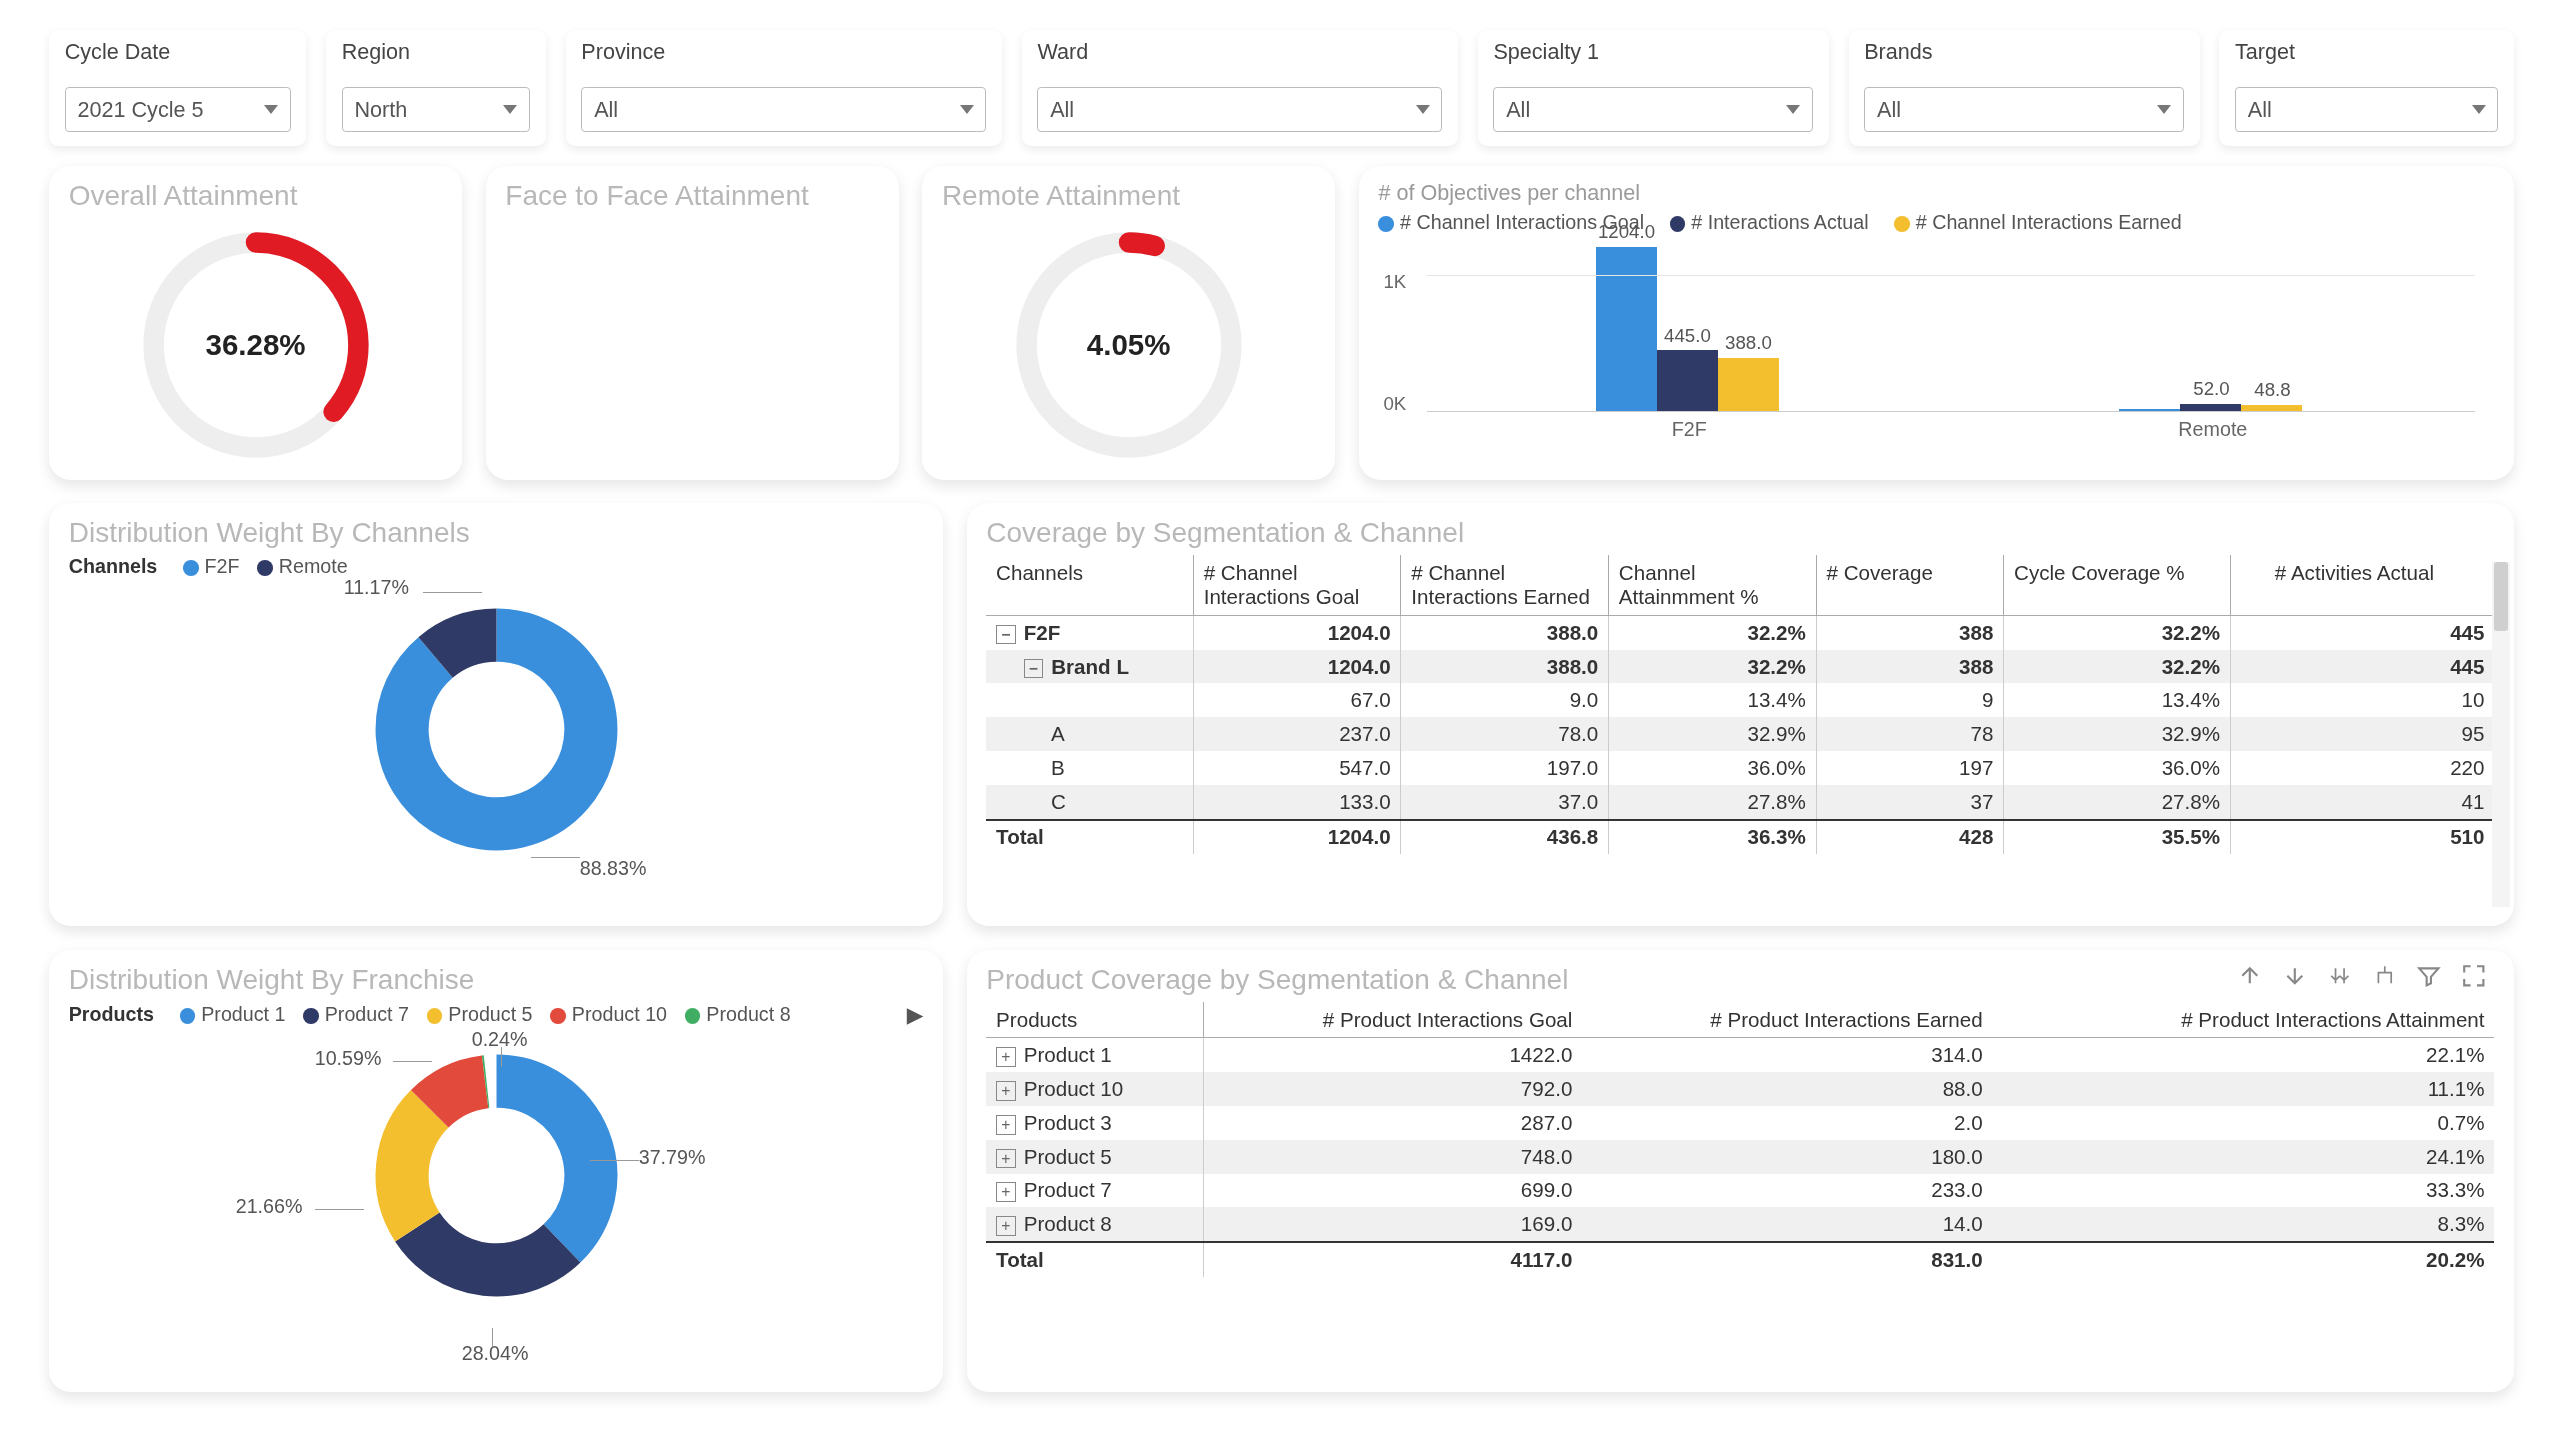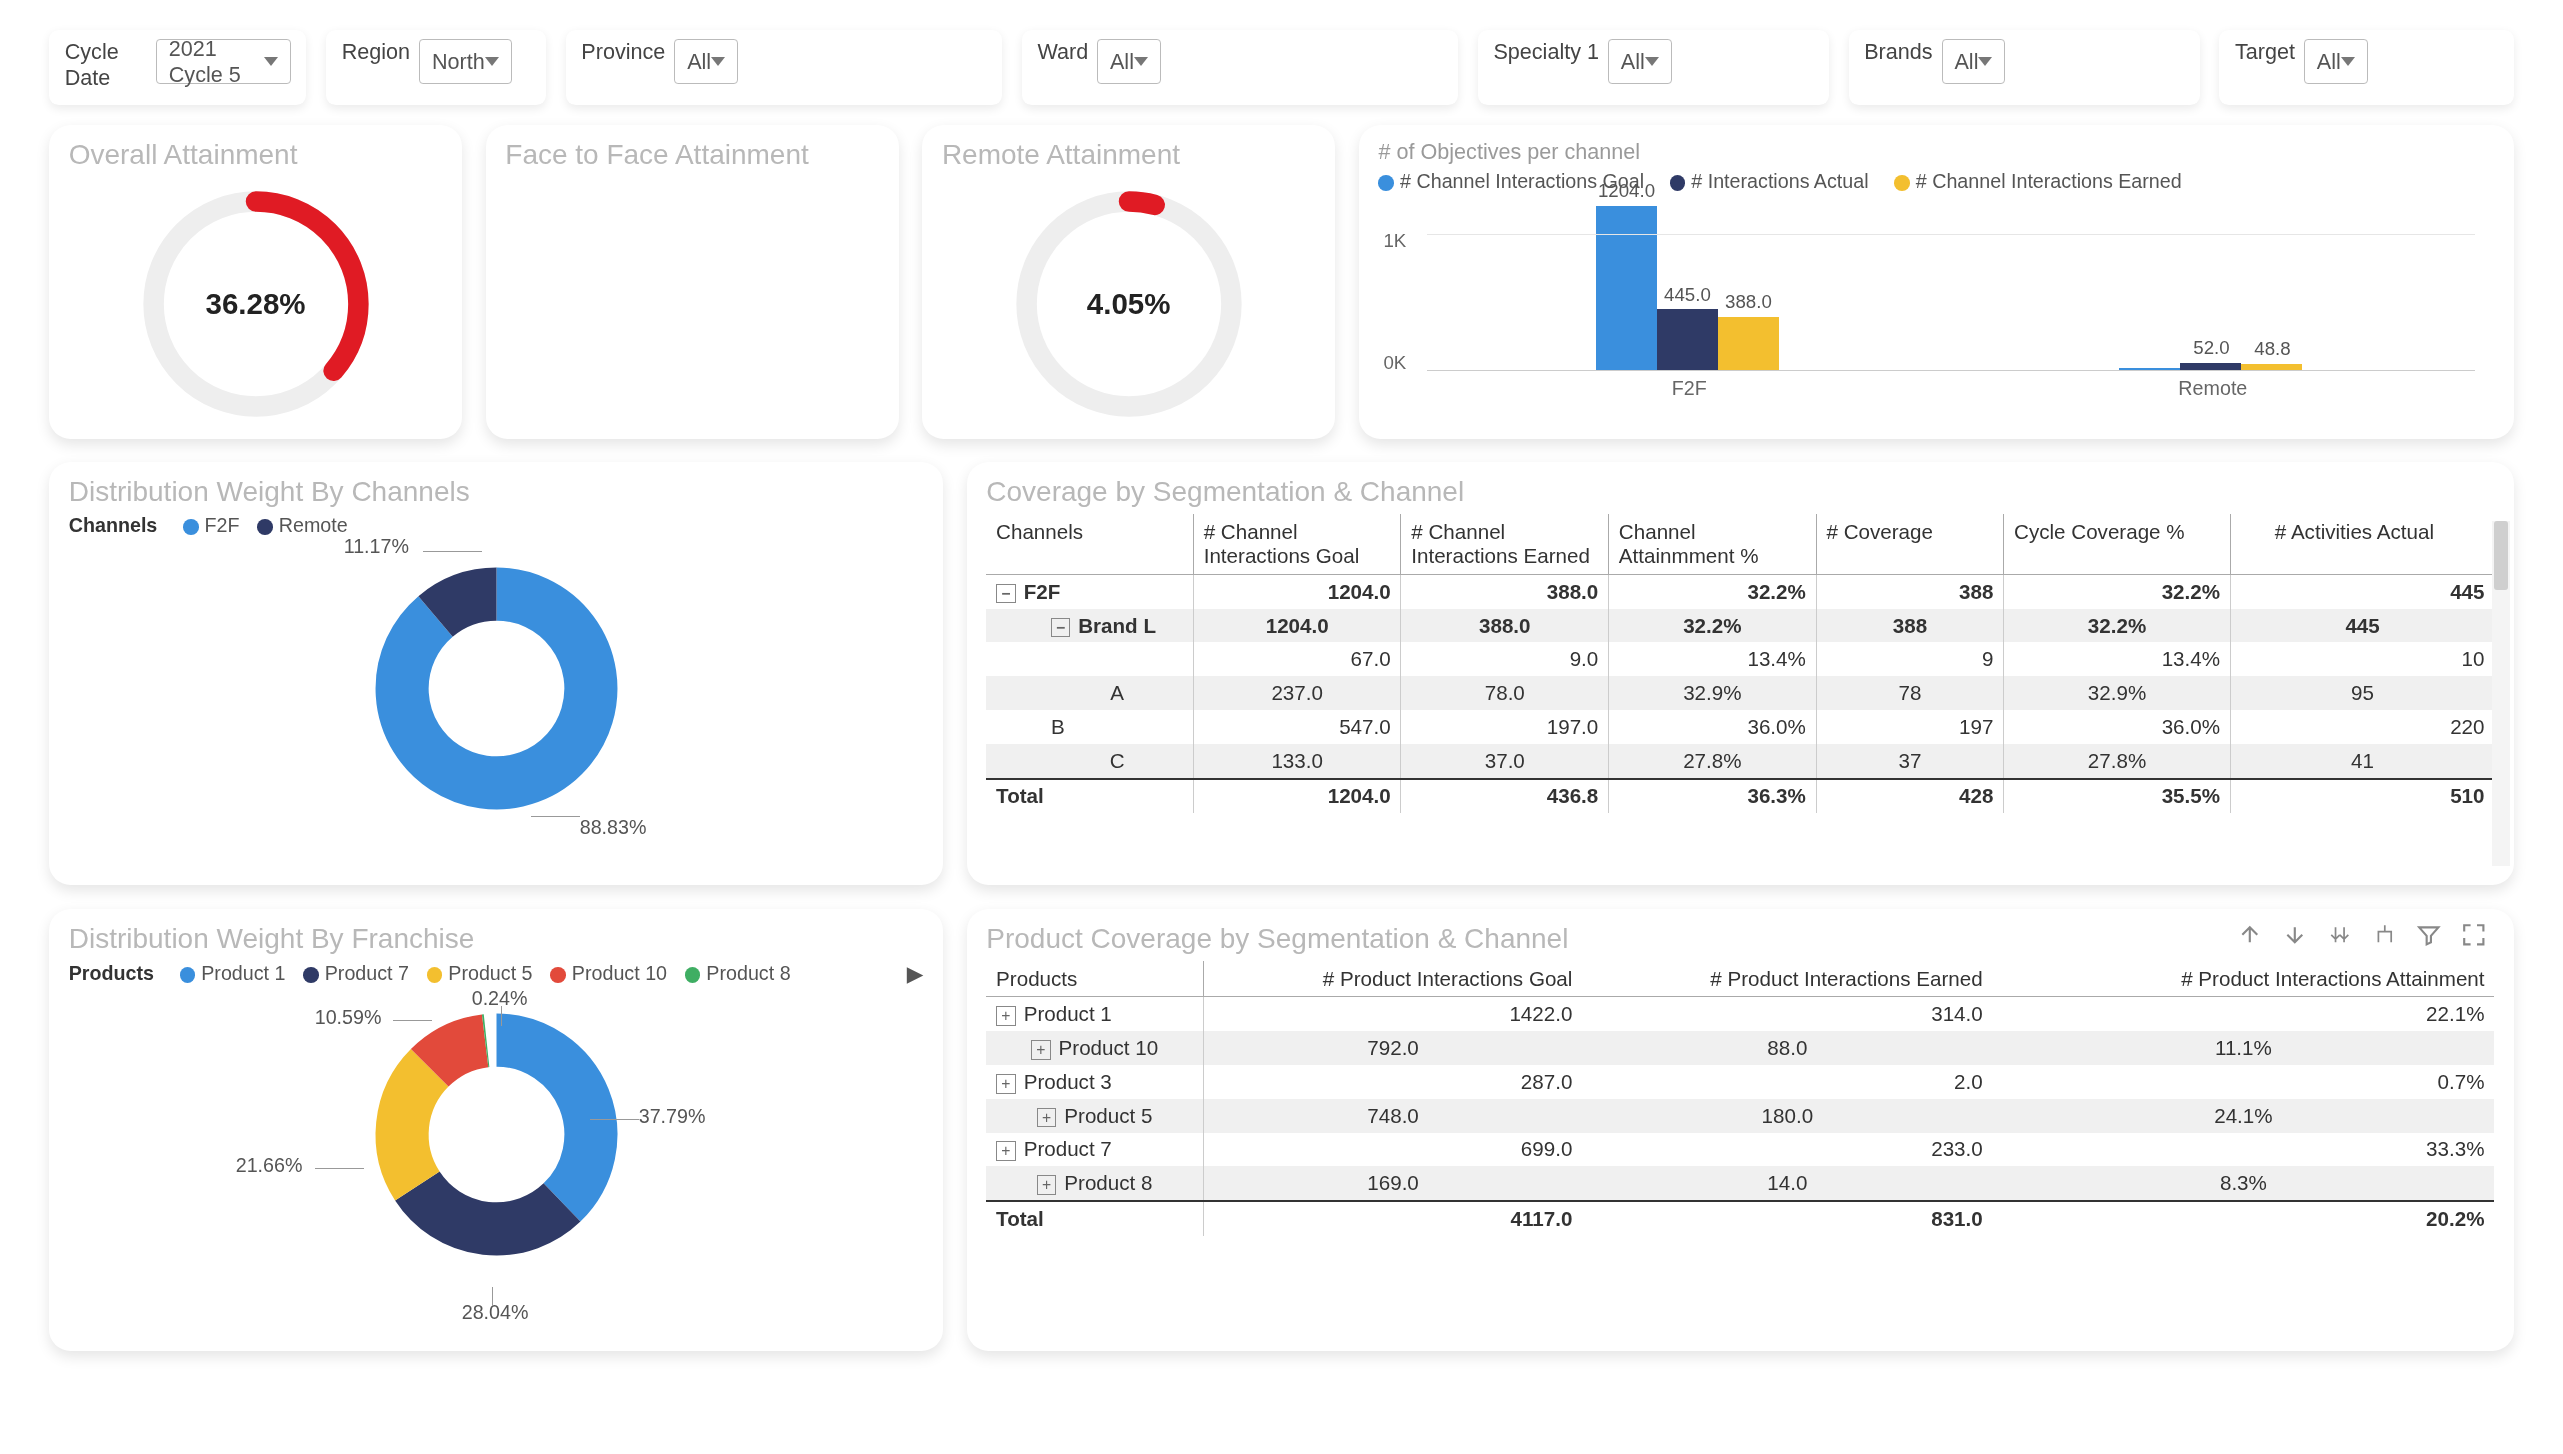--- a/index.html
+++ b/index.html
@@ -1,34 +1,34 @@
 <!DOCTYPE html>
 <html><head>
 <meta charset="utf-8">
 <style>
   html,body{margin:0;padding:0;background:#ffffff;font-family:"Segoe UI",Arial,sans-serif;color:#333;}
   body{width:2563px;height:1455px;padding:29.5px 49px;box-sizing:border-box;}
   .filters{display:flex;gap:19.7px;margin-bottom:19.7px;}
-  .filter{background:#fff;border-radius:9.8px;box-shadow:0 3.9px 9.8px rgba(0,0,0,0.08);padding:9.8px 15.7px 13.8px 15.7px;display:flex;gap:9px;}
+  .filter{background:#fff;border-radius:9.8px;box-shadow:0 3.9px 9.8px rgba(0,0,0,0.08);padding:9.8px 15.7px 13.8px 15.7px;display:flex;flex-direction:column;gap:22px;}
   .filter .label{font-size:21.6px;color:#444;}
   .filter .select{display:flex;justify-content:space-between;align-items:center;border:1px solid #bbb;border-radius:3.9px;height:43px;padding:0 11.8px;font-size:21.6px;color:#555;background:#fff;}
   .chev{width:0;height:0;border-left:7.9px solid transparent;border-right:7.9px solid transparent;border-top:9.8px solid #777;}
   .card{background:#fff;border-radius:21.6px;box-shadow:0 5.9px 13.8px rgba(0,0,0,0.10);padding:13.8px 19.7px 17.7px 19.7px;box-sizing:border-box;}
   .card-title{font-size:28px;color:#b8b8b8;margin-bottom:5.9px;}
   .row{display:flex;gap:23.6px;margin-bottom:23.6px;}
   .gauge-wrap{position:relative;display:flex;justify-content:center;}
   .gauge-val{position:absolute;top:50%;left:50%;transform:translate(-50%,-50%);font-weight:700;font-size:29.5px;color:#222;}
   .legend-row{display:flex;gap:25.6px;align-items:center;flex-wrap:wrap;font-size:19.7px;color:#555;}
   .dot{display:inline-block;width:15.7px;height:15.7px;border-radius:50%;margin-right:5.9px;vertical-align:middle;}
   table{border-collapse:collapse;width:100%;font-size:20.6px;}
   th{text-align:left;font-weight:400;color:#333;padding:5.9px 9.8px;border-bottom:1px solid #aaa;vertical-align:top;border-right:1px solid #aaa;}
   th:last-child{border-right:none;padding-left:44px;}
   td{padding:4.9px 9.8px;border-right:1px solid #ccc;}
   td:last-child{border-right:none;}
-  tr.alt td{background:#f0f0f0;text-align:center;}
+  tr.alt td{background:#f0f0f0;}
   .bold td,.bold{font-weight:700;}
   .num{text-align:right;}
   .toolbar{display:flex;gap:11.8px;justify-content:flex-end;align-items:center;position:absolute;right:23.6px;top:9.8px;}
   .ticon{width:33px;height:33px;display:flex;align-items:center;justify-content:center;color:#888;}
   .ticon svg{width:25.6px;height:25.6px;stroke:#888;fill:none;stroke-width:2;}
   .expand-box{display:inline-flex;width:17.7px;height:17.7px;border:1px solid #888;align-items:center;justify-content:center;font-size:15.7px;line-height:1;color:#666;margin-right:7.9px;}
   .bar-area{position:relative;height:177px;margin-left:49px;margin-right:19.7px;border-bottom:1px solid #ccc;}
   .bar-group{position:absolute;bottom:0;display:flex;align-items:flex-end;}
   .bar{width:61px;}
   .bar-lbl{position:absolute;font-size:18.7px;color:#555;white-space:nowrap;transform:translate(-50%,0);}

